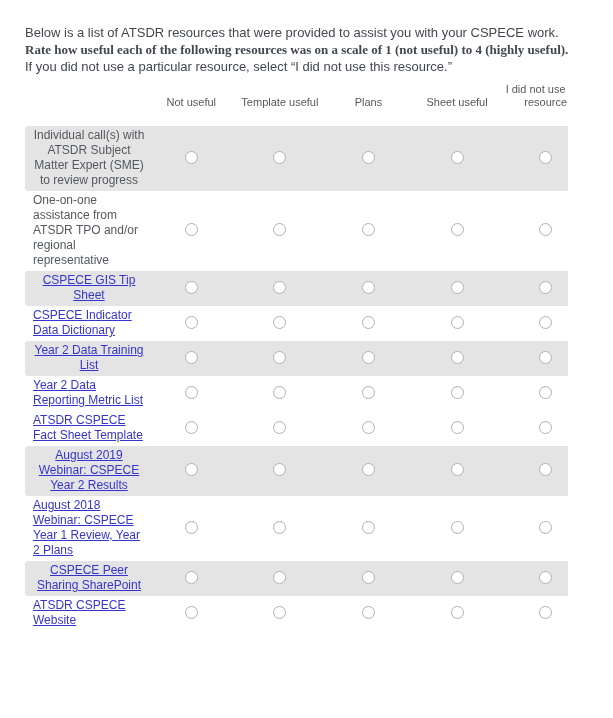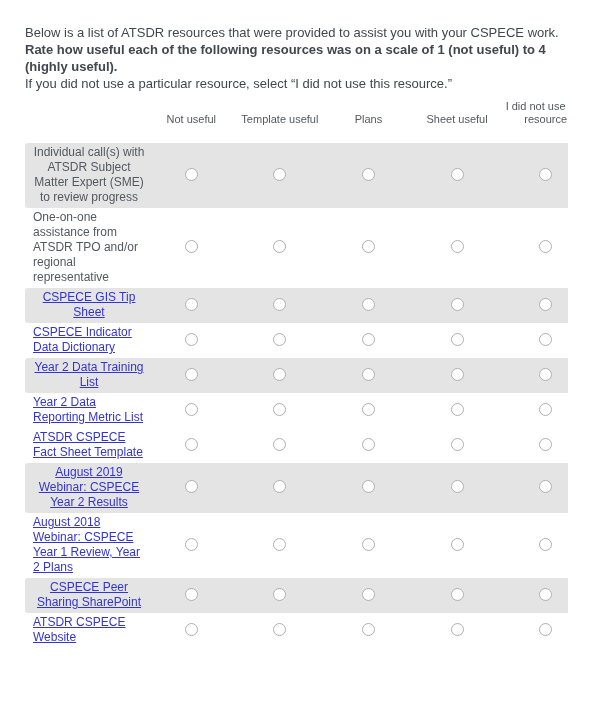--- a/index.html
+++ b/index.html
@@ -20,21 +20,21 @@
     height: 718px;
     padding: 24px 23px 0 25px;
     overflow: hidden;
   }
   .intro {
     width: 567px;
     font-size: 13px;
     line-height: 17px;
     color: var(--text);
   }
-  .intro .bold { font-weight: 700; }
+  .intro .bold { font-weight: 700; font-family: Liberation Serif, serif; }
   table.matrix {
     border-collapse: separate;
     border-spacing: 0;
     table-layout: fixed;
     width: 565px;
     margin-top: 8px;
   }
   col.label-col { width: 122px; }
   th.col-header, th.corner {
     font-weight: 400;

